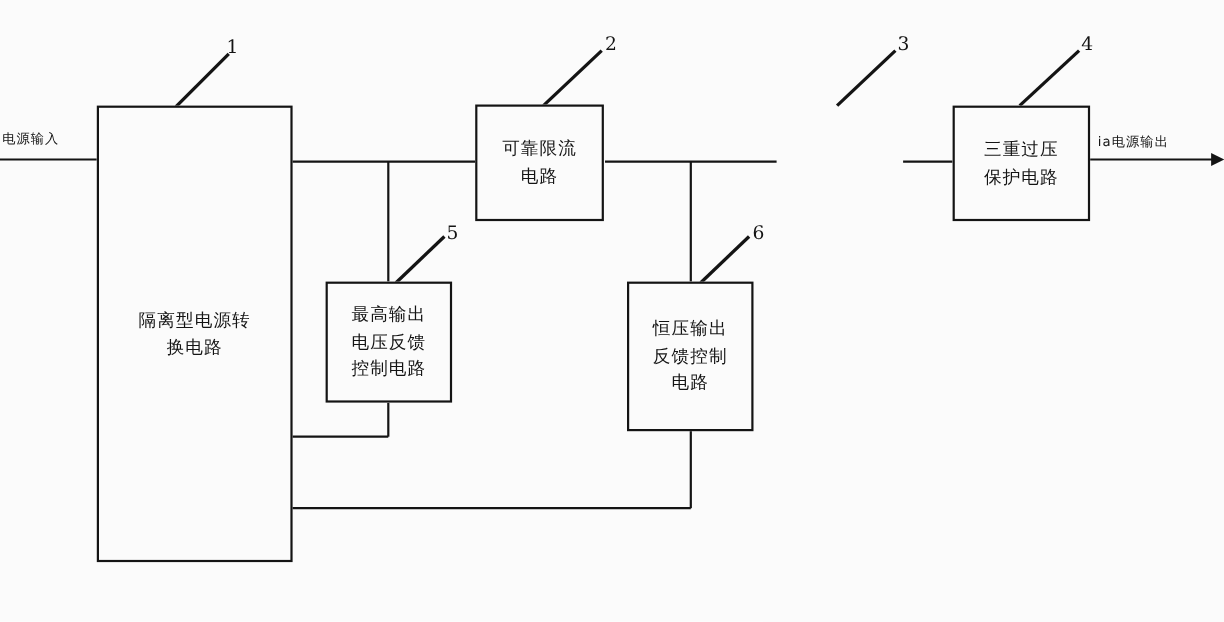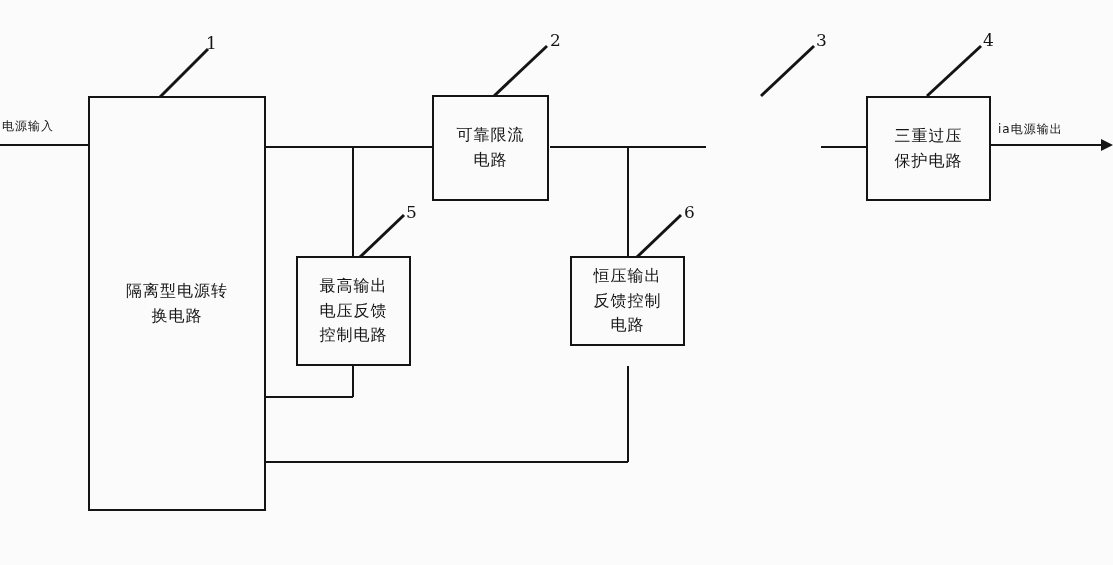--- a/index.html
+++ b/index.html
@@ -44,21 +44,21 @@
     font-size: 12px;
     letter-spacing: 1px;
     z-index: 3;
   }
   
   .b1 { left: 88px;  top: 96px;  width: 178px; height: 415px; }
   .b2 { left: 432px; top: 95px;  width: 117px; height: 106px; }
   .b3 { left: 706px; top: 96px;  width: 115px; height: 105px; }
   .b4 { left: 866px; top: 96px;  width: 125px; height: 105px; }
   .b5 { left: 296px; top: 256px; width: 115px; height: 110px; }
-  .b6 { left: 570px; top: 256px; width: 115px; height: 90px; }
+  .b6 { left: 570px; top: 256px; width: 115px; height: 136px; }
   .n1 { left: 206px; top: 33px; }
   .n2 { left: 550px; top: 30px; }
   .n3 { left: 816px; top: 30px; }
   .n4 { left: 983px; top: 30px; }
   .n5 { left: 406px; top: 202px; }
   .n6 { left: 684px; top: 202px; }
   .lbl-in  { left: 2px;   top: 118px; }
   .lbl-out { left: 998px; top: 121px; }
 </style>
 </head>

